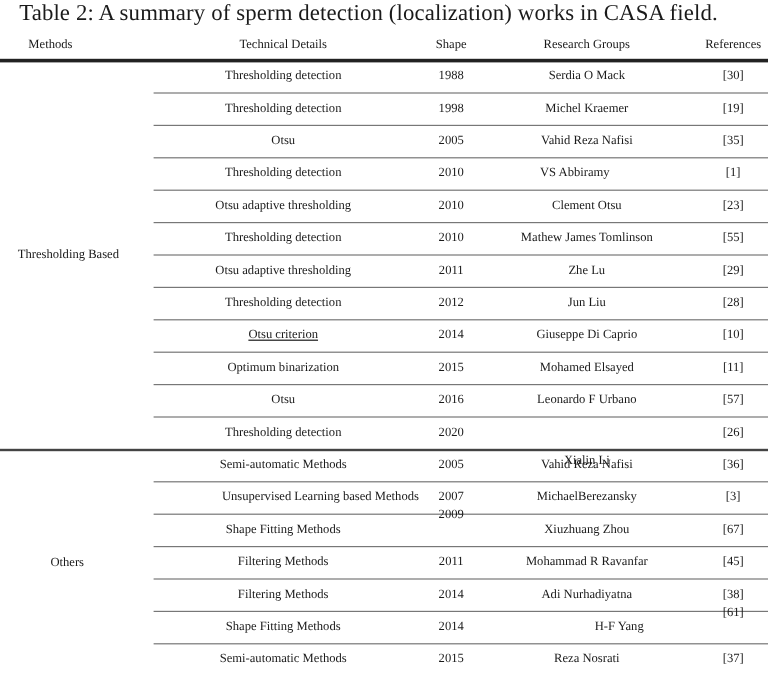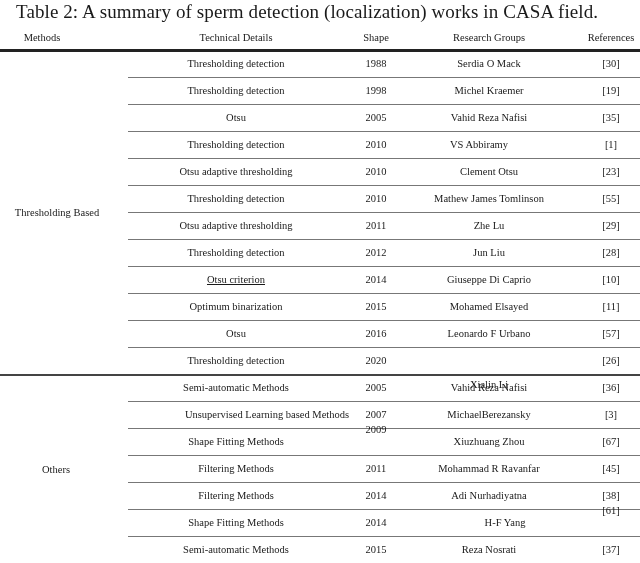--- a/index.html
+++ b/index.html
@@ -140,21 +140,21 @@
     <div>
       <div class="cell" style="left: 236px; top: 489px;">Filtering Methods</div>
       <div class="cell" style="left: 376px; top: 489px;">2014</div>
       <div class="cell" style="left: 489px; top: 489px;">Adi Nurhadiyatna</div>
       <div class="cell" style="left: 611px; top: 489px;">[38]</div>
     </div>
     <div class="rule thin" style="top: 509px; left: 128px; width: 512px;"></div>
     <div>
       <div class="cell" style="left: 236px; top: 516px;">Shape Fitting Methods</div>
       <div class="cell" style="left: 376px; top: 516px;">2014</div>
-      <div class="cell" style="left: 505px; top: 516px; text-align: right;">H-F Yang</div>
+      <div class="cell" style="left: 516px; top: 516px; text-align: right;">H-F Yang</div>
       <div class="cell" style="left: 611px; top: 504px;">[61]</div>
     </div>
     <div class="rule thin" style="top: 536px; left: 128px; width: 512px;"></div>
     <div>
       <div class="cell" style="left: 236px; top: 543px;">Semi-automatic Methods</div>
       <div class="cell" style="left: 376px; top: 543px;">2015</div>
       <div class="cell" style="left: 489px; top: 543px;">Reza Nosrati</div>
       <div class="cell" style="left: 611px; top: 543px;">[37]</div>
     </div>
     <div class="cell" style="left: 56px; top: 462.5px;">Others</div>

